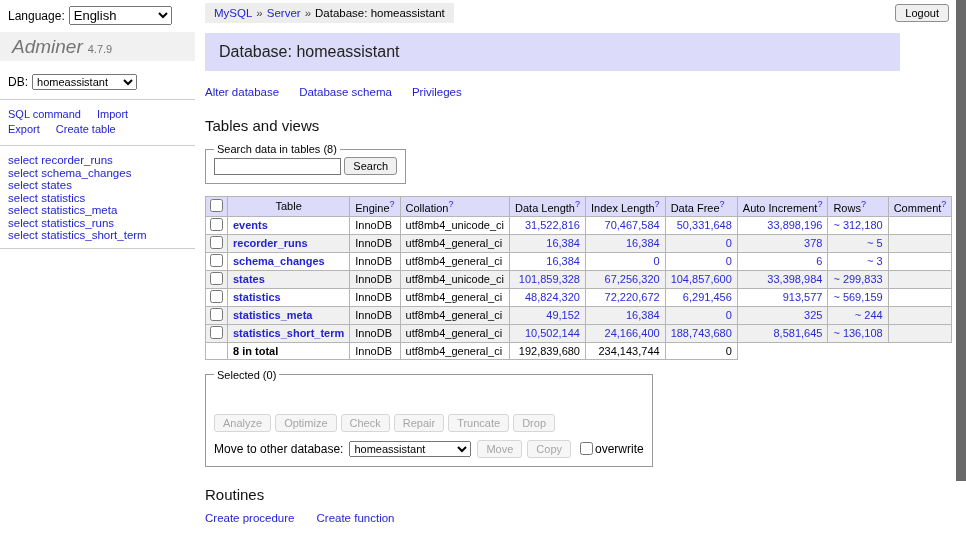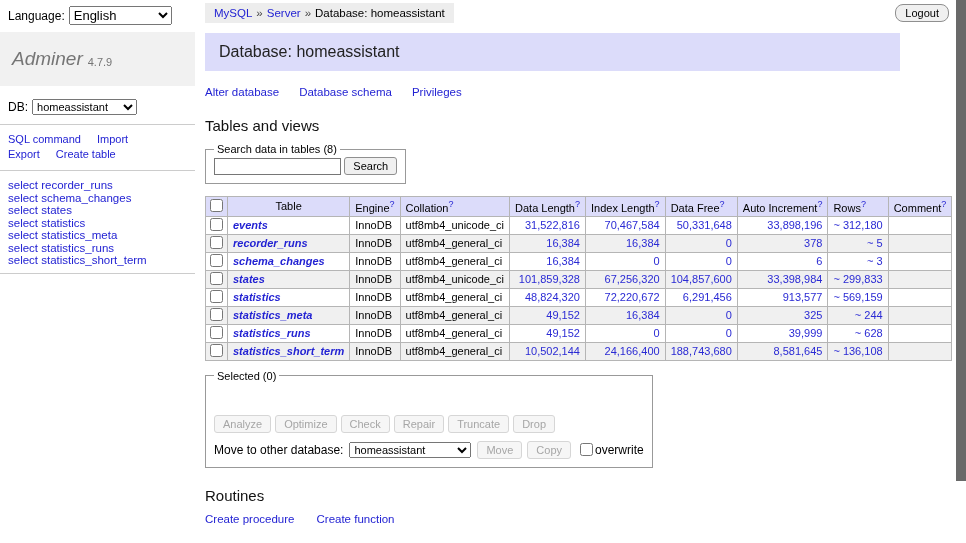--- a/index.html
+++ b/index.html
@@ -8,40 +8,40 @@
     position:relative; overflow:hidden; background:#fff;
     font-family:"Liberation Sans", sans-serif; font-size:12px; color:#000;
   }
   a { color:#2323d3; text-decoration:none; cursor:pointer; }
 
   
   #sidebar { position:absolute; left:0; top:0; width:195px; }
   .lang-row { padding:6px 0 0 8px; font-size:12px; }
   .lang-row select { width:103px; font-size:13px; margin-left:4px; }
   .logo-band {
-    margin-top:7px; background:#f1f1f1; height:54px;
+    margin-top:7px; background:#f1f1f1; height:29px;
     display:flex; align-items:center; padding-left:12px;
   }
   .logo-band .logo { font-style:italic; font-size:19px; color:#757575; }
   .logo-band .ver { font-size:11px; color:#757575; margin-left:5px; padding-top:5px; }
   .db-row { margin:13px 0 9px 8px; font-size:12px; }
   .db-row select { width:105px; font-size:11px; margin-left:4px; }
   .side-hr { border:none; border-top:1px solid #ccc; margin:0; }
   .side-links { margin:7px 8px 8px 8px; font-size:11px; line-height:15px; }
   .side-links a { margin-right:16px; }
   .table-list { margin:8px 8px 6px 8px; font-size:11.5px; }
   .table-list a { display:block; line-height:12.5px; margin-bottom:0; }
 
   
   .scrollbar { position:absolute; right:0; top:0; width:10px; height:481px; background:#696969; }
 
   
   .logout-btn {
     position:absolute; top:4px; right:17px;
-    font-size:11px; padding:2px 9px; border:1px solid #8f8f8f; border-radius:8px;
+    font-size:11px; padding:2px 9px; border:1px solid #8f8f8f; border-radius:3px;
     background:#f0f0f0; font-family:inherit; cursor:pointer;
   }
 
   
   #content { position:absolute; left:205px; top:0; width:645px; }
   .breadcrumb {
     display:inline-block; background:#ededed; font-size:11.5px;
     padding:4px 9px; margin-top:3px; color:#000;
   }
   .breadcrumb .sep { color:#444; margin:0 4px; }
@@ -74,21 +74,21 @@
   .db-table th.col-engine { width:36px; }
   .db-table th.col-collation { width:92px; }
   .db-table th.col-num-dl { width:62px;margin-top:31px; }
   .db-table th.col-num-il { width:62px; }
   .db-table th.col-num-df { width:57px; }
   .db-table th.col-num-ai { width:72px; }
   .db-table th.col-num-rows { width:54px; }
   .db-table th.col-comment { width:48px; }
   .db-table sup { font-size:9px; color:#2323d3; cursor:pointer; }
   .db-table td.num { text-align:right; color:#2a2ad4; }
-  .db-table td.name a { font-weight:bold;font-style:italic; }
+  .db-table td.name a { font-weight:bold; }
   .db-table tbody tr.even { background:#f0f0f0; }
   .db-table tr.total-row td { background:#fff; }
   .db-table tr.total-row td.num { color:#000; }
   .db-table tr.total-row td.lbl { font-weight:bold; }
 
   .selected-fieldset .btn-row { margin-top:3px; }
   .selected-fieldset .btn-row .btn { margin-right:4px;margin-top:28px; }
   .move-row { margin-top:8px; font-size:12px; display:flex; align-items:center; }
   .move-row select { width:122px; font-size:11px; margin:0 6px; }
   .move-row .btn { margin-right:5px; }
@@ -233,43 +233,40 @@
           <td class="name"><a href="#">statistics_meta</a></td>
           <td>InnoDB</td>
           <td>utf8mb4_general_ci</td>
           <td class="num">49,152</td>
           <td class="num">16,384</td>
           <td class="num">0</td>
           <td class="num">325</td>
           <td class="num">~ 244</td>
           <td></td>
         </tr>
-        <tr class="odd">
-          <td class="cell-check"><input type="checkbox" style=""></td>
-          <td class="name"><a href="#">statistics_runs</a></td>
-          <td>InnoDB</td>
-          <td>utf8mb4_general_ci</td>
-          <td class="num">49,152</td>
-          <td class="num">0</td>
-          <td class="num">0</td>
-          <td class="num">39,999</td>
-          <td class="num">~ 628</td>
-          <td></td>
-        </tr>
         <tr class="even">
           <td class="cell-check"><input type="checkbox" style=""></td>
           <td class="name"><a href="#">statistics_short_term</a></td>
           <td>InnoDB</td>
           <td>utf8mb4_general_ci</td>
           <td class="num">10,502,144</td>
           <td class="num">24,166,400</td>
           <td class="num">188,743,680</td>
           <td class="num">8,581,645</td>
           <td class="num">~ 136,108</td>
           <td></td>
+        </tr>
+        <tr class="total-row">
+          <td class="cell-check"></td>
+          <td class="lbl">8 in total</td>
+          <td>InnoDB</td>
+          <td>utf8mb4_general_ci</td>
+          <td class="num">192,839,680</td>
+          <td class="num">234,143,744</td>
+          <td class="num">0</td>
         </tr>
       </tbody>
   </table>
 
   <fieldset class="selected-fieldset">
     <legend>Selected (0)</legend>
     <div class="btn-row" id="selected-buttons"><button class="btn" disabled="">Analyze</button><button class="btn" disabled="">Optimize</button><button class="btn" disabled="">Check</button><button class="btn" disabled="">Repair</button><button class="btn" disabled="">Truncate</button><button class="btn" disabled="">Drop</button></div>
     <div class="move-row">
       <span>Move to other database:</span>
       <select><option>homeassistant</option></select>

